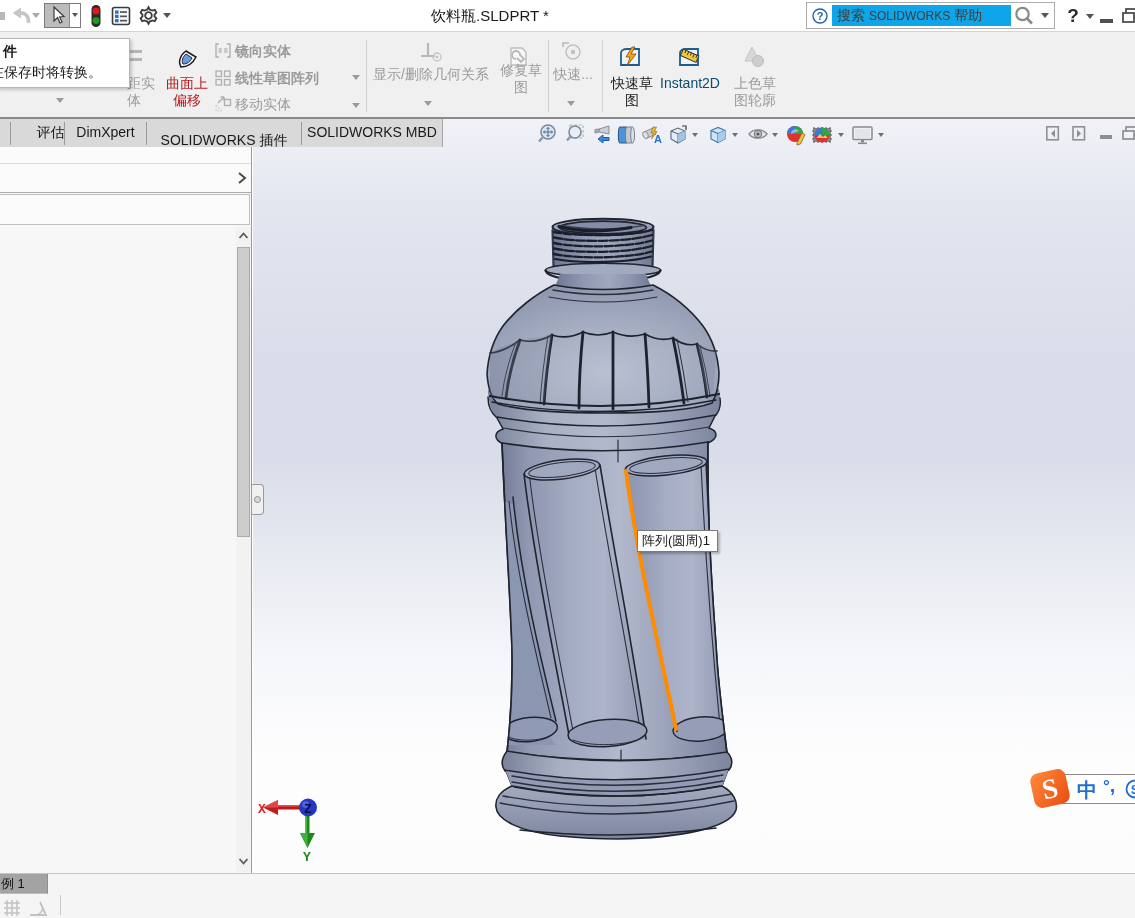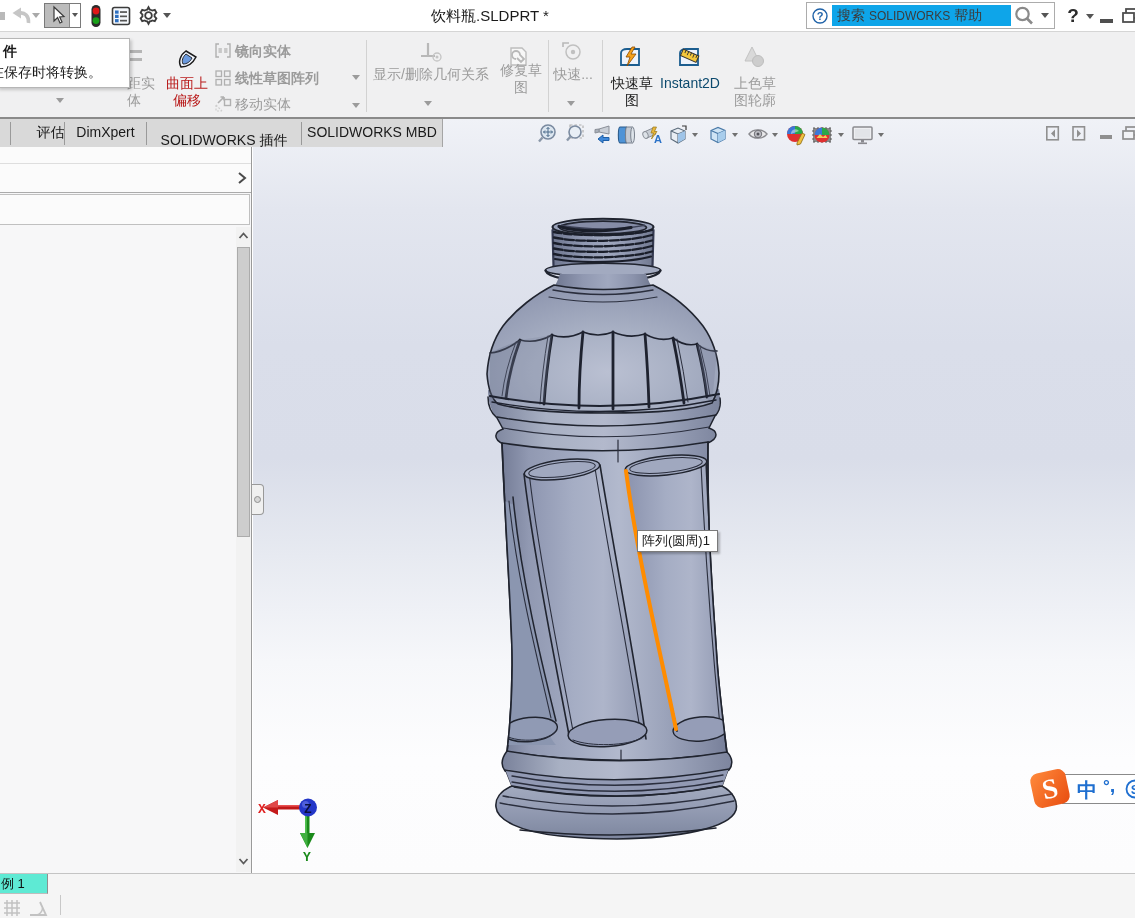--- a/index.html
+++ b/index.html
@@ -479,21 +479,21 @@
         <path d="M1.5 3 L5.5 7.5 L9.5 3" fill="none" stroke="#5a5a5a" stroke-width="1.8"></path>
       </svg>
   </div>
 </div>
 
 <div class="abs" style="left:252px;top:484px;width:12px;height:31px;background:#f0f0f0;border:1px solid #999;border-left:none;border-radius:0 4px 4px 0;box-sizing:border-box;">
   <div class="abs" style="left:2px;top:11px;width:7px;height:7px;border-radius:50%;background:#d6d6d6;border:1px solid #8f8f8f;box-sizing:border-box;"></div>
 </div>
 
 <div class="abs" id="statusbar" style="left:0;top:873px;width:1135px;height:45px;background:#f5f5f5;border-top:1px solid #c4c4c4;box-sizing:border-box;">
-  <div class="abs" style="left:0;top:0;width:48px;height:20px;background:#5eead4;border-right:1px solid #8f8f8f;border-bottom:1px solid #bdbdbd;box-sizing:border-box;font-size:13px;color:#111;line-height:19px;padding-left:1px;">例 1</div>
+  <div class="abs" style="left:0;top:0;width:48px;height:20px;background:#a3a3a3;border-right:1px solid #8f8f8f;border-bottom:1px solid #bdbdbd;box-sizing:border-box;font-size:13px;color:#111;line-height:19px;padding-left:1px;">例 1</div>
   <svg class="abs" style="left:2px;top:24px;" width="20" height="19" viewBox="0 0 20 19">
     <g stroke="#c2c2c2" stroke-width="1.5" fill="none">
       <path d="M2 5 L18 5 M2 10 L18 10 M2 15 L18 15 M5 2 L5 18 M10 2 L10 18 M15 2 L15 18"></path>
     </g>
   </svg>
   <svg class="abs" style="left:27px;top:25px;" width="22" height="18" viewBox="0 0 22 18">
     <path d="M3 16 L19 16 L13 3" fill="none" stroke="#c2c2c2" stroke-width="1.8"></path>
     <path d="M9 16 A7 7 0 0 0 15.5 9" fill="none" stroke="#c2c2c2" stroke-width="1.4"></path>
   </svg>
   <div class="abs" style="left:60px;top:21px;width:1px;height:20px;background:#c8c8c8;"></div>

